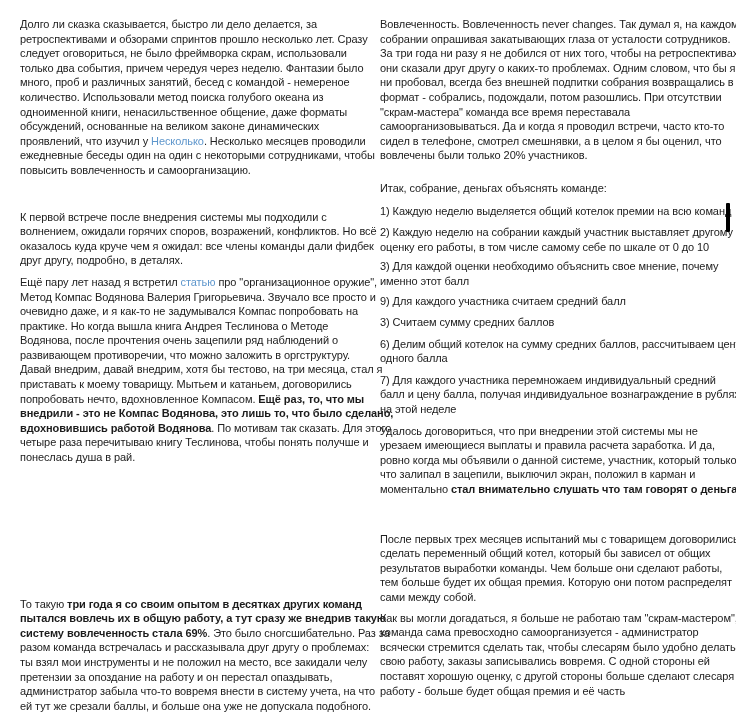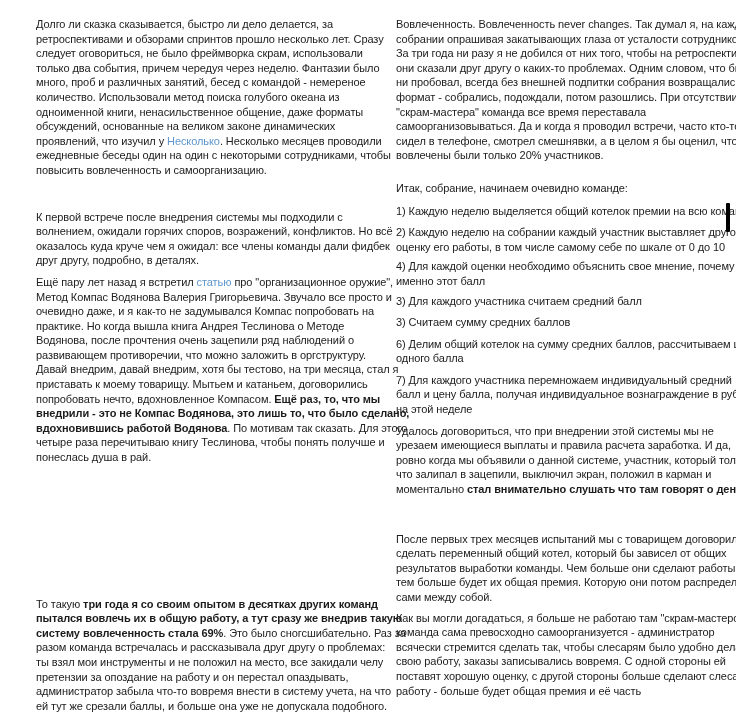--- a/index.html
+++ b/index.html
@@ -17,21 +17,21 @@
     background: #ffffff;
     font-family: "Liberation Sans", "DejaVu Sans", sans-serif;
   }
   .col {
     position: absolute;
     top: 17px;
   }
   .col-left  { left: 20px;  width: 360px; }
   .col-right { left: 380px; width: 380px; }
   .para {
-    margin: 0 0 7px 16px;
+    margin: 0 0 7px 0;
     font-size: 11px;
     line-height: 14.6px;
     letter-spacing: -0.08px;
     color: #212121;
     white-space: pre;
   }
   .para strong { font-weight: 700; color: #1c1c1c; }
   .lnk { color: #5e96cc; text-decoration: none; cursor: pointer; }
   .mb-0   { margin-bottom: 0; }
   .mb-5   { margin-bottom: 5px; }
@@ -99,27 +99,27 @@
     <p class="para mb-18"><span>Вовлеченность. Вовлеченность never changes. Так думал я, на каждом
 собрании опрашивая закатывающих глаза от усталости сотрудников.
 За три года ни разу я не добился от них того, чтобы на ретроспективах
 они сказали друг другу о каких-то проблемах. Одним словом, что бы я
 ни пробовал, всегда без внешней подпитки собрания возвращались в
 формат - собрались, подождали, потом разошлись. При отсутствии
 "скрам-мастера" команда все время переставала
 самоорганизовываться. Да и когда я проводил встречи, часто кто-то
 сидел в телефоне, смотрел смешнявки, а в целом я бы оценил, что
 вовлечены были только 20% участников.</span></p>
-    <p class="para mb-8"><span>Итак, собрание, начинаем очевидно команде:</span></p>
+    <p class="para mb-8"><span>Итак, собрание, деньгах объяснять команде:</span></p>
     <p class="para"><span>1) Каждую неделю выделяется общий котелок премии на всю команд</span></p>
     <p class="para mb-5"><span>2) Каждую неделю на собрании каждый участник выставляет другому
 оценку его работы, в том числе самому себе по шкале от 0 до 10</span></p>
-    <p class="para mb-5"><span>4) Для каждой оценки необходимо объяснить свое мнение, почему
+    <p class="para mb-5"><span>3) Для каждой оценки необходимо объяснить свое мнение, почему
 именно этот балл</span></p>
-    <p class="para"><span>3) Для каждого участника считаем средний балл</span></p>
+    <p class="para"><span>9) Для каждого участника считаем средний балл</span></p>
     <p class="para"><span>3) Считаем сумму средних баллов</span></p>
     <p class="para"><span>6) Делим общий котелок на сумму средних баллов, рассчитываем цену
 одного балла</span></p>
     <p class="para"><span>7) Для каждого участника перемножаем индивидуальный средний
 балл и цену балла, получая индивидуальное вознаграждение в рублях
 на этой неделе</span></p>
     <p class="para mb-35"><span>Удалось договориться, что при внедрении этой системы мы не
 урезаем имеющиеся выплаты и правила расчета заработка. И да,
 ровно когда мы объявили о данной системе, участник, который только
 что залипал в зацепили, выключил экран, положил в карман и

